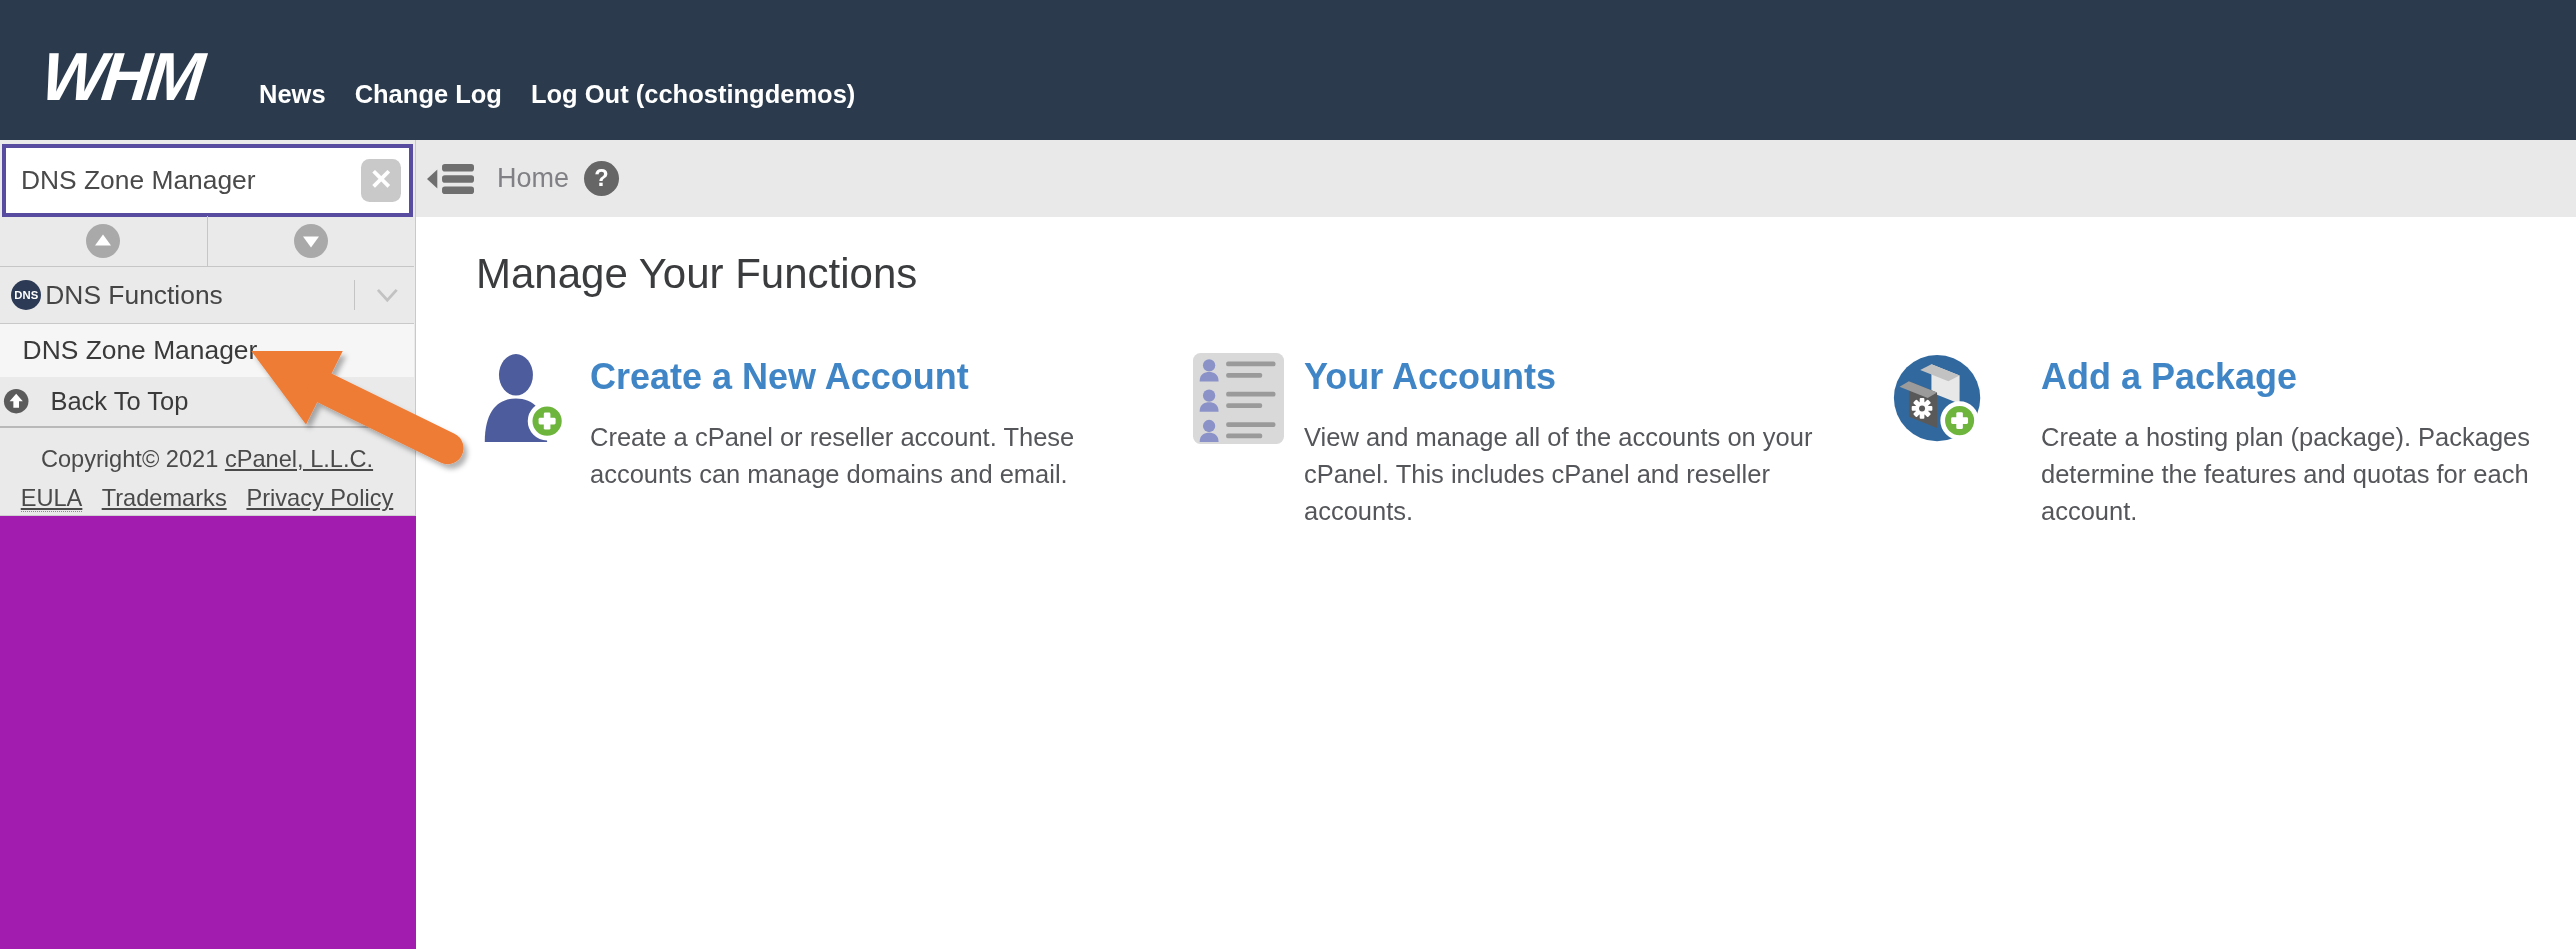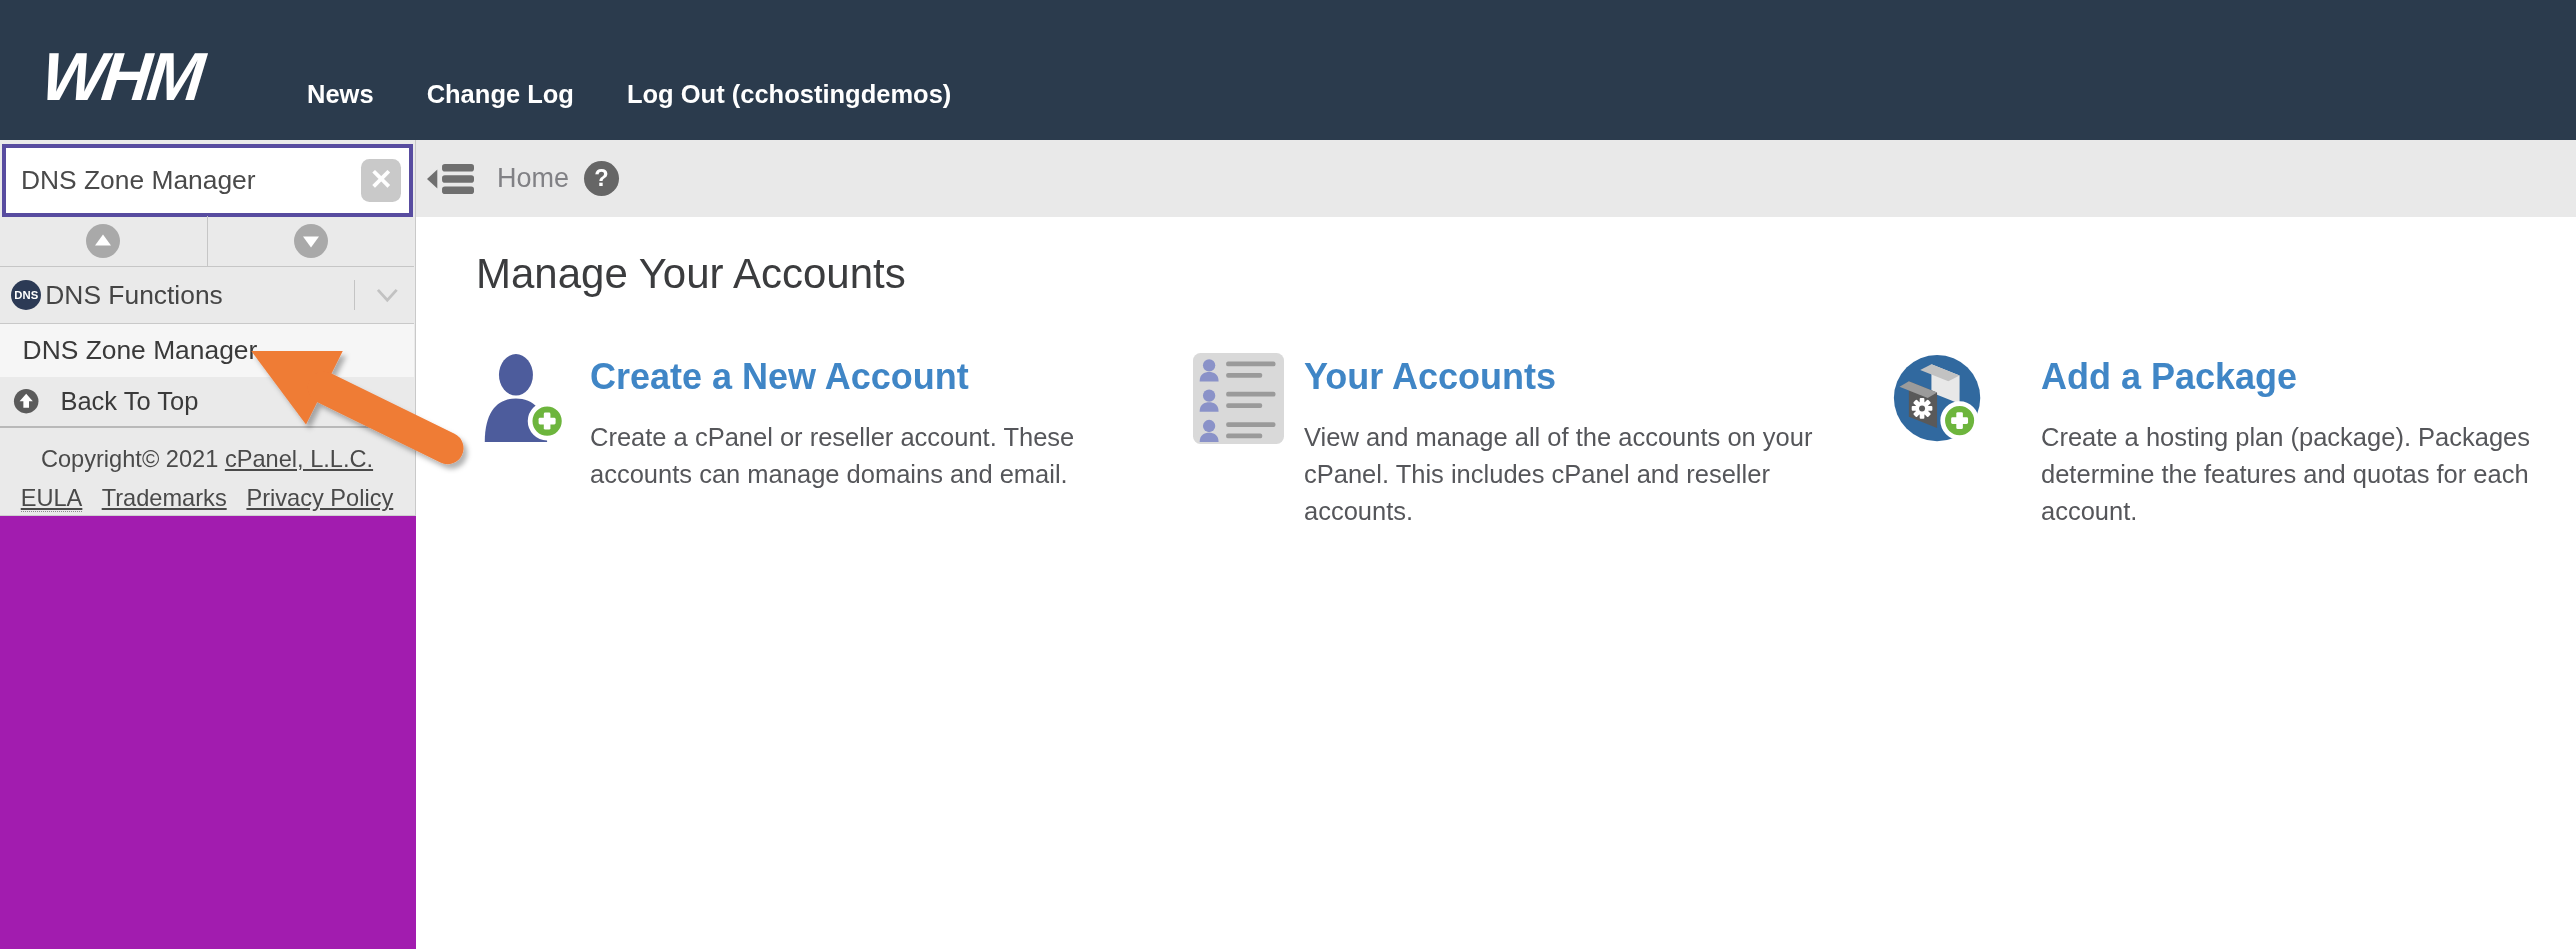--- a/index.html
+++ b/index.html
@@ -4,21 +4,21 @@
 <style>
   * { margin:0; padding:0; box-sizing:border-box; }
   html,body { width:2576px; height:949px; background:#ffffff;
               font-family:"Liberation Sans", sans-serif; overflow:hidden; }
   #stage { position:relative; width:2576px; height:949px; background:#fff; }
 
   
   .topbar { position:absolute; left:0; top:0; width:2576px; height:140px; background:#2b3b4d; }
   .logo { position:absolute; left:42px; top:42px; color:#fff; font-size:68px; font-weight:800;
           font-style:italic; letter-spacing:-3.8px; transform:skewX(-6deg); line-height:1; }
-  .topnav { position:absolute; left:259px; top:77px; display:flex; gap:53px;margin-left:48px; }
+  .topnav { position:absolute; left:259px; top:77px; display:flex; gap:29px; }
   .topnav a { color:#ffffff; font-size:25.5px; font-weight:600; text-decoration:none; line-height:34px; cursor:pointer; }
 
   
   .sidebar { position:absolute; left:0; top:140px; width:416px; height:810px; background:#a21caf; }
   .side-menu { position:absolute; left:0; top:0; width:416px; height:376px; background:#eaeaea;
                border-right:1.9px solid #c9c9c9; border-bottom:1.9px solid #cfcfcf; }
 
   .search-wrap { position:absolute; left:1.9px; top:3.8px; width:411px; height:73px;
                  border:4.7px solid #584ca0; background:#ffffff; display:flex; align-items:center; }
   .search-input { flex:1; height:100%; border:none; outline:none; font-family:"Liberation Sans",sans-serif;
@@ -41,21 +41,21 @@
   .dns-badge { width:30px; height:30px; border-radius:50%; background:#2c3a55; color:#fff;
                font-size:11.3px; font-weight:700; display:flex; align-items:center; justify-content:center;
                letter-spacing:0; }
   .section-label { flex:1; margin-left:4px; font-size:26.4px; color:#454545; }
   .section-divider { width:1.9px; height:30px; background:#c4c4c4; margin-right:21px; }
 
   .result-row { position:absolute; left:0; top:184px; width:414px; height:53px; background:#f6f6f6;
                 display:flex; align-items:center; padding-left:22.6px; font-size:26.4px; color:#3a3a3a;
                 cursor:pointer; }
   .backtop-row { position:absolute; left:0; top:237px; width:414px; height:51px; display:flex;
-                 align-items:center; padding-left:13px; border-bottom:2.8px solid #b9b9b9; cursor:pointer; }
+                 align-items:center; padding-left:3px; border-bottom:2.8px solid #b9b9b9; cursor:pointer; }
   .backtop-label { margin-left:21px; font-size:25.5px; color:#3a3a3a; }
 
   .side-footer { position:absolute; left:0; top:291px; width:414px; text-align:center;
                  font-size:23.6px; color:#4a4a4a; padding-top:15px; }
   .side-footer .line2 { margin-top:12.3px; }
   .side-footer a { color:#4a4a4a; text-decoration:underline; cursor:pointer; }
   .side-footer a.eula { border-bottom:1.9px dotted #8a8a8a; }
   .side-footer .gap { display:inline-block; width:13.2px; }
 
   
@@ -160,21 +160,21 @@
         <polygon points="11,8 11,28 0,18" fill="#6f6f6f"></polygon>
         <rect x="16" y="2" width="34" height="8" rx="3" fill="#6f6f6f"></rect>
         <rect x="16" y="14" width="34" height="8" rx="3" fill="#6f6f6f"></rect>
         <rect x="16" y="26" width="34" height="8" rx="3" fill="#6f6f6f"></rect>
       </svg>
       <span class="crumb-home">Home</span>
       <div class="help-ic">?</div>
     </div>
 
     <div class="content">
-      <h1 class="page-title">Manage Your Accounts</h1>
+      <h1 class="page-title">Manage Your Functions</h1>
 
       <div class="cards">
 
         <div class="card c1">
           <div class="card-icon">
             <svg width="85" height="89" viewBox="0 0 90 94">
               <ellipse cx="37" cy="23" rx="18" ry="22" fill="#4d5c9c"></ellipse>
               <path d="M4 94 C4 60 19 48 37 48 C55 48 70 60 70 94 Z" fill="#4d5c9c"></path>
               <circle cx="70" cy="72" r="18" fill="#6db53d" stroke="#ffffff" stroke-width="5"></circle>
               <rect x="66.5" y="63" width="7" height="18" rx="1.5" fill="#ffffff"></rect>

